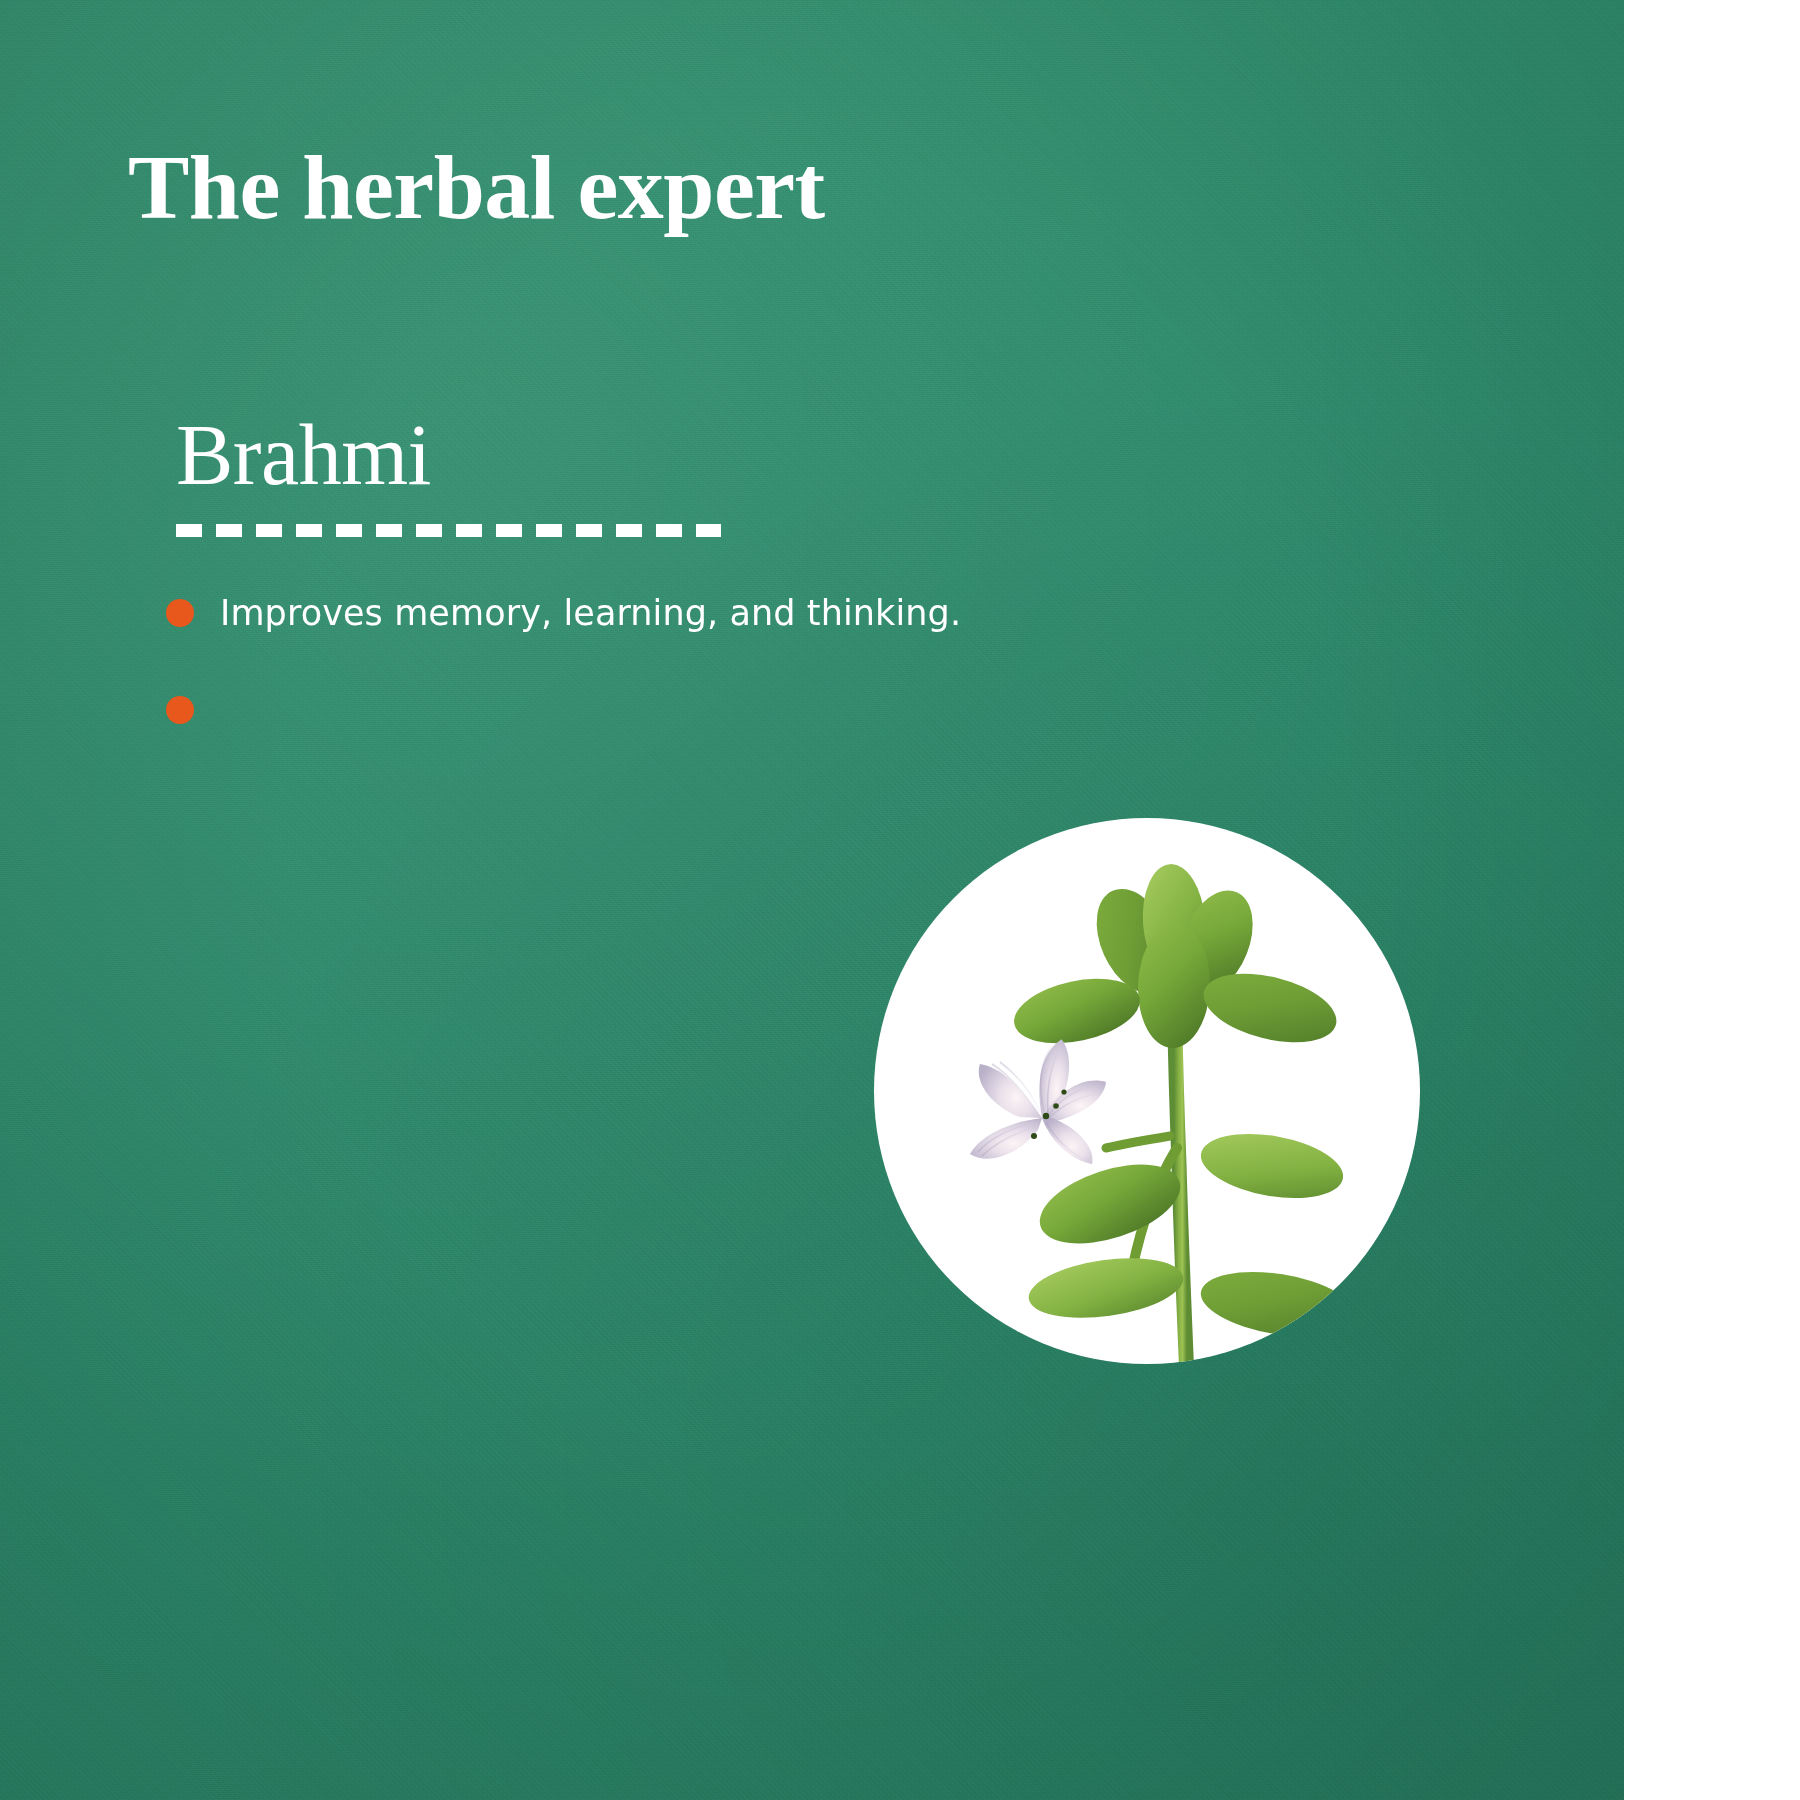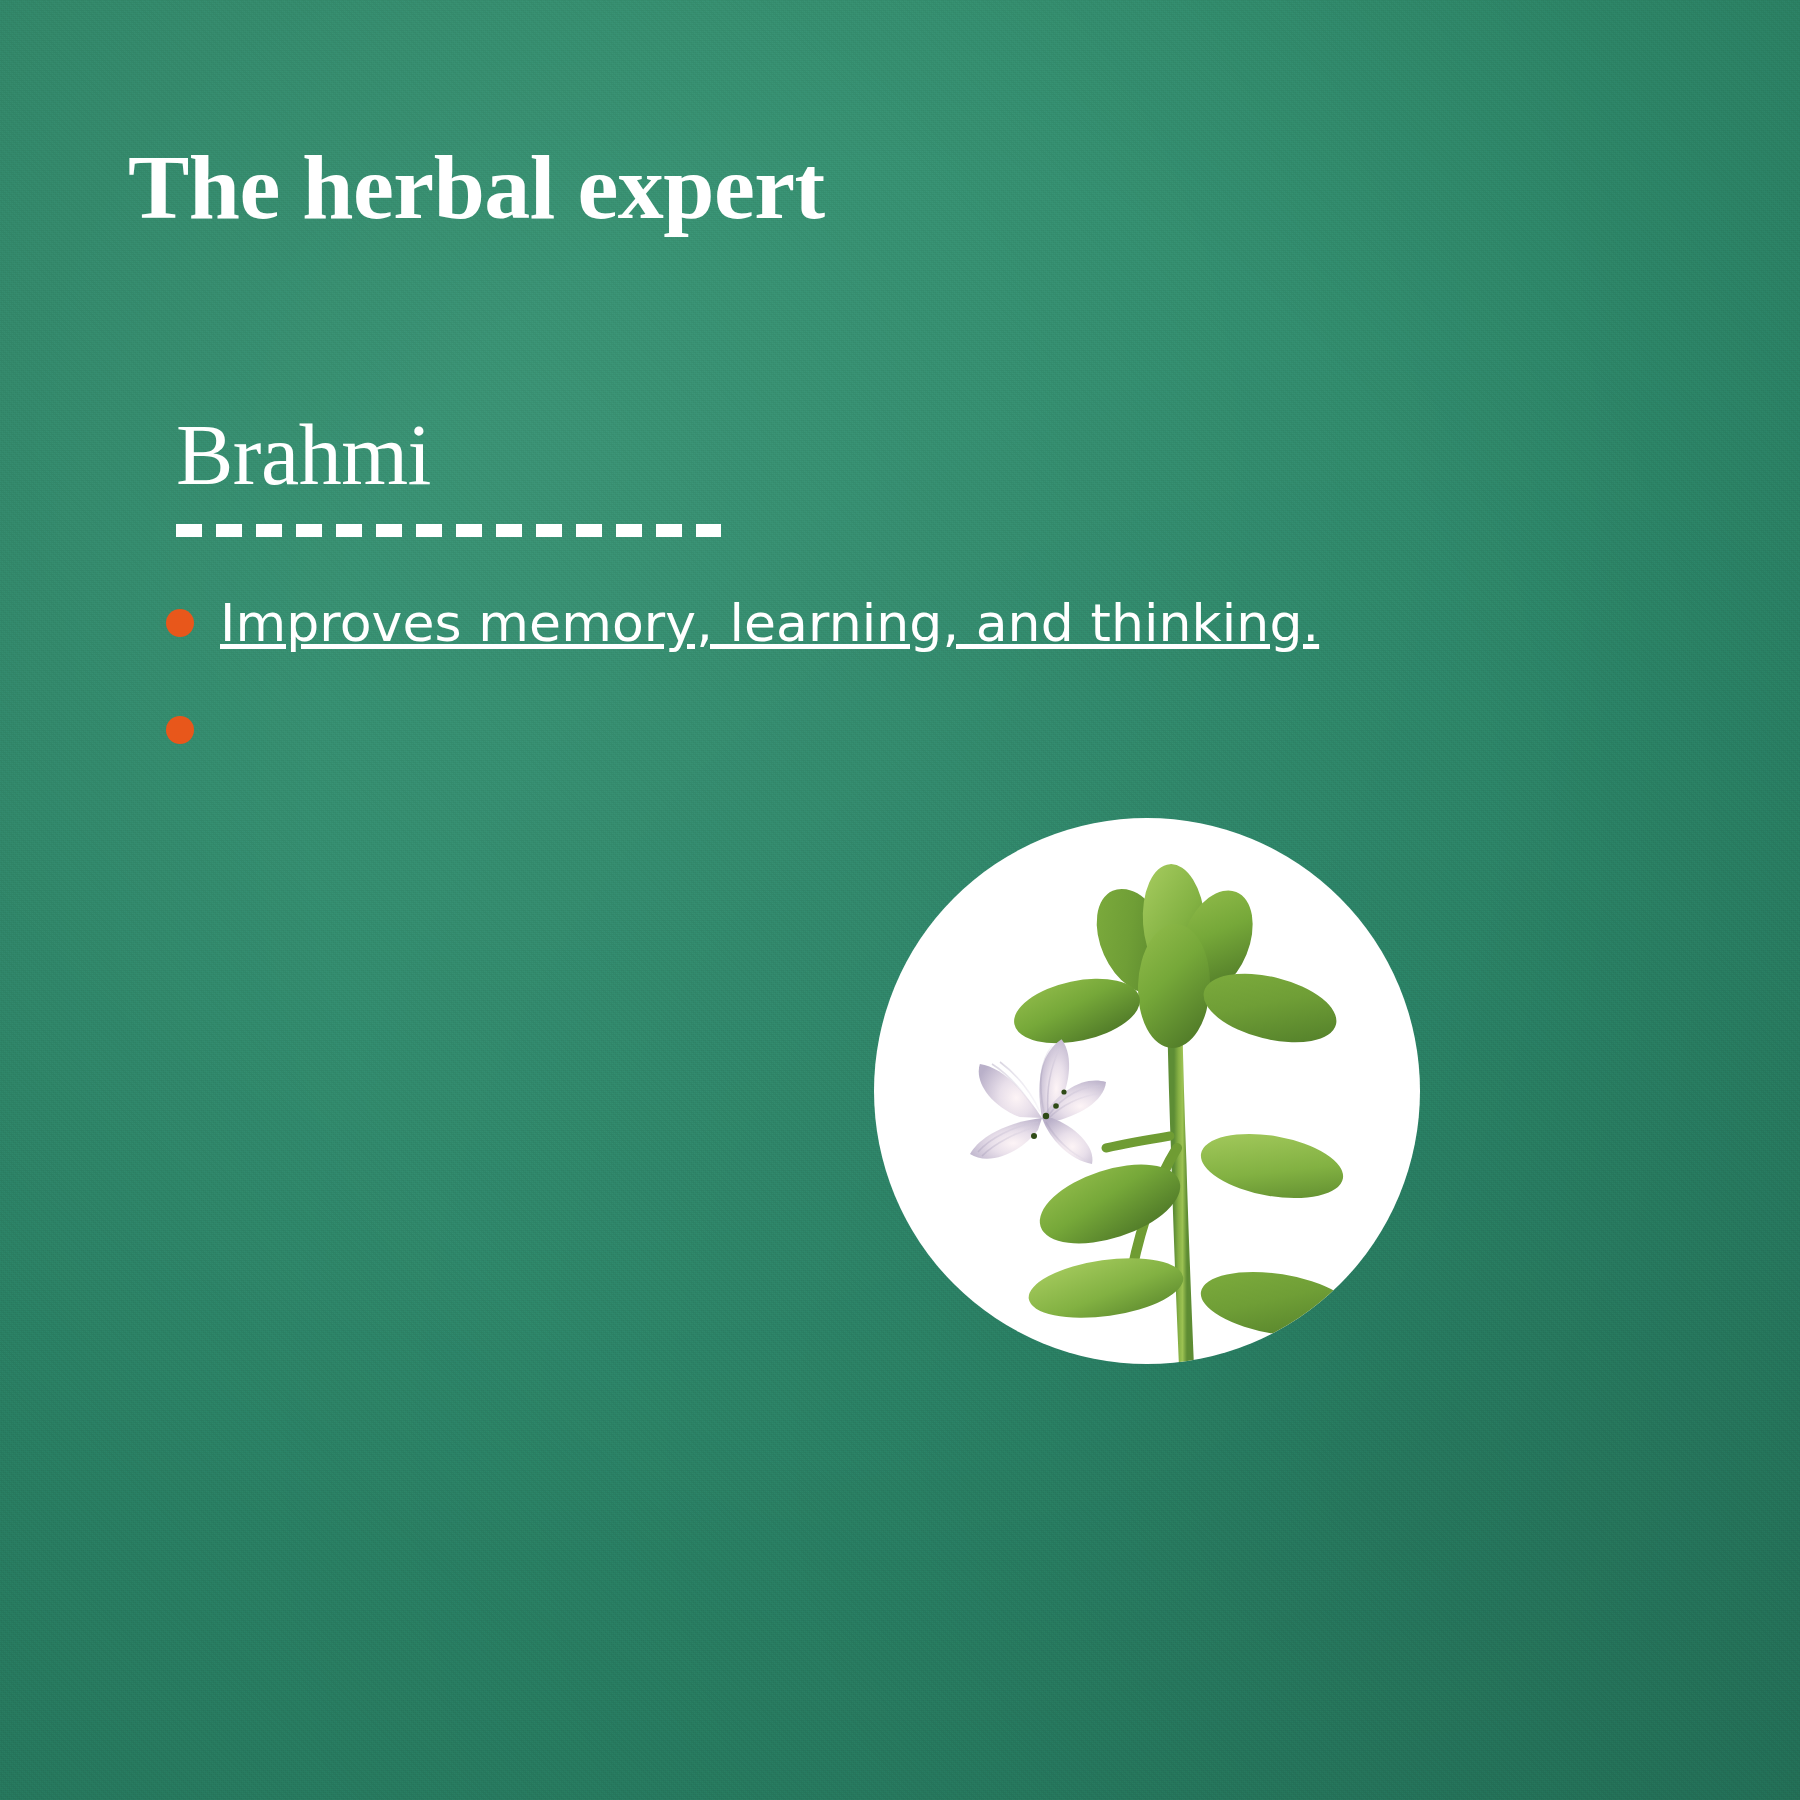--- a/index.html
+++ b/index.html
@@ -2,21 +2,21 @@
 <html><head>
 <meta charset="utf-8">
 <style>
   html, body {
     margin: 0;
     padding: 0;
     background: #ffffff;
   }
   #poster {
     position: relative;
-    width: 1800px;
+    width: 1624px;
     height: 1800px;
     overflow: hidden;
     font-family: "Liberation Sans", sans-serif;
     background-color: #2d8a6c;
     background-image:
       radial-gradient(circle at 30% 25%, rgba(255,255,255,0.055), rgba(255,255,255,0) 62%),
       radial-gradient(circle at 78% 82%, rgba(0,0,0,0.07), rgba(0,0,0,0) 58%),
       linear-gradient(160deg, #32906f 0%, #2c8769 52%, #287f63 100%);
   }
   
@@ -92,26 +92,25 @@
     flex: 0 0 auto;
     width: 28px;
     height: 28px;
     border-radius: 50%;
     background: #e8571b;
     margin-right: 26px;
   }
   .benefit-text {
     color: #ffffff;
     font-family: "DejaVu Sans", "Liberation Sans", sans-serif;
-    font-size: 52px;
+    font-size: 35px;
     font-weight: 400;
     line-height: 1.2;
     letter-spacing: 0.1px;
     white-space: nowrap;
-    text-decoration: underline;
   }
 
   
   .plant-circle {
     position: absolute;
     left: 874px;
     top: 818px;
     width: 546px;
     height: 546px;
     border-radius: 50%;

